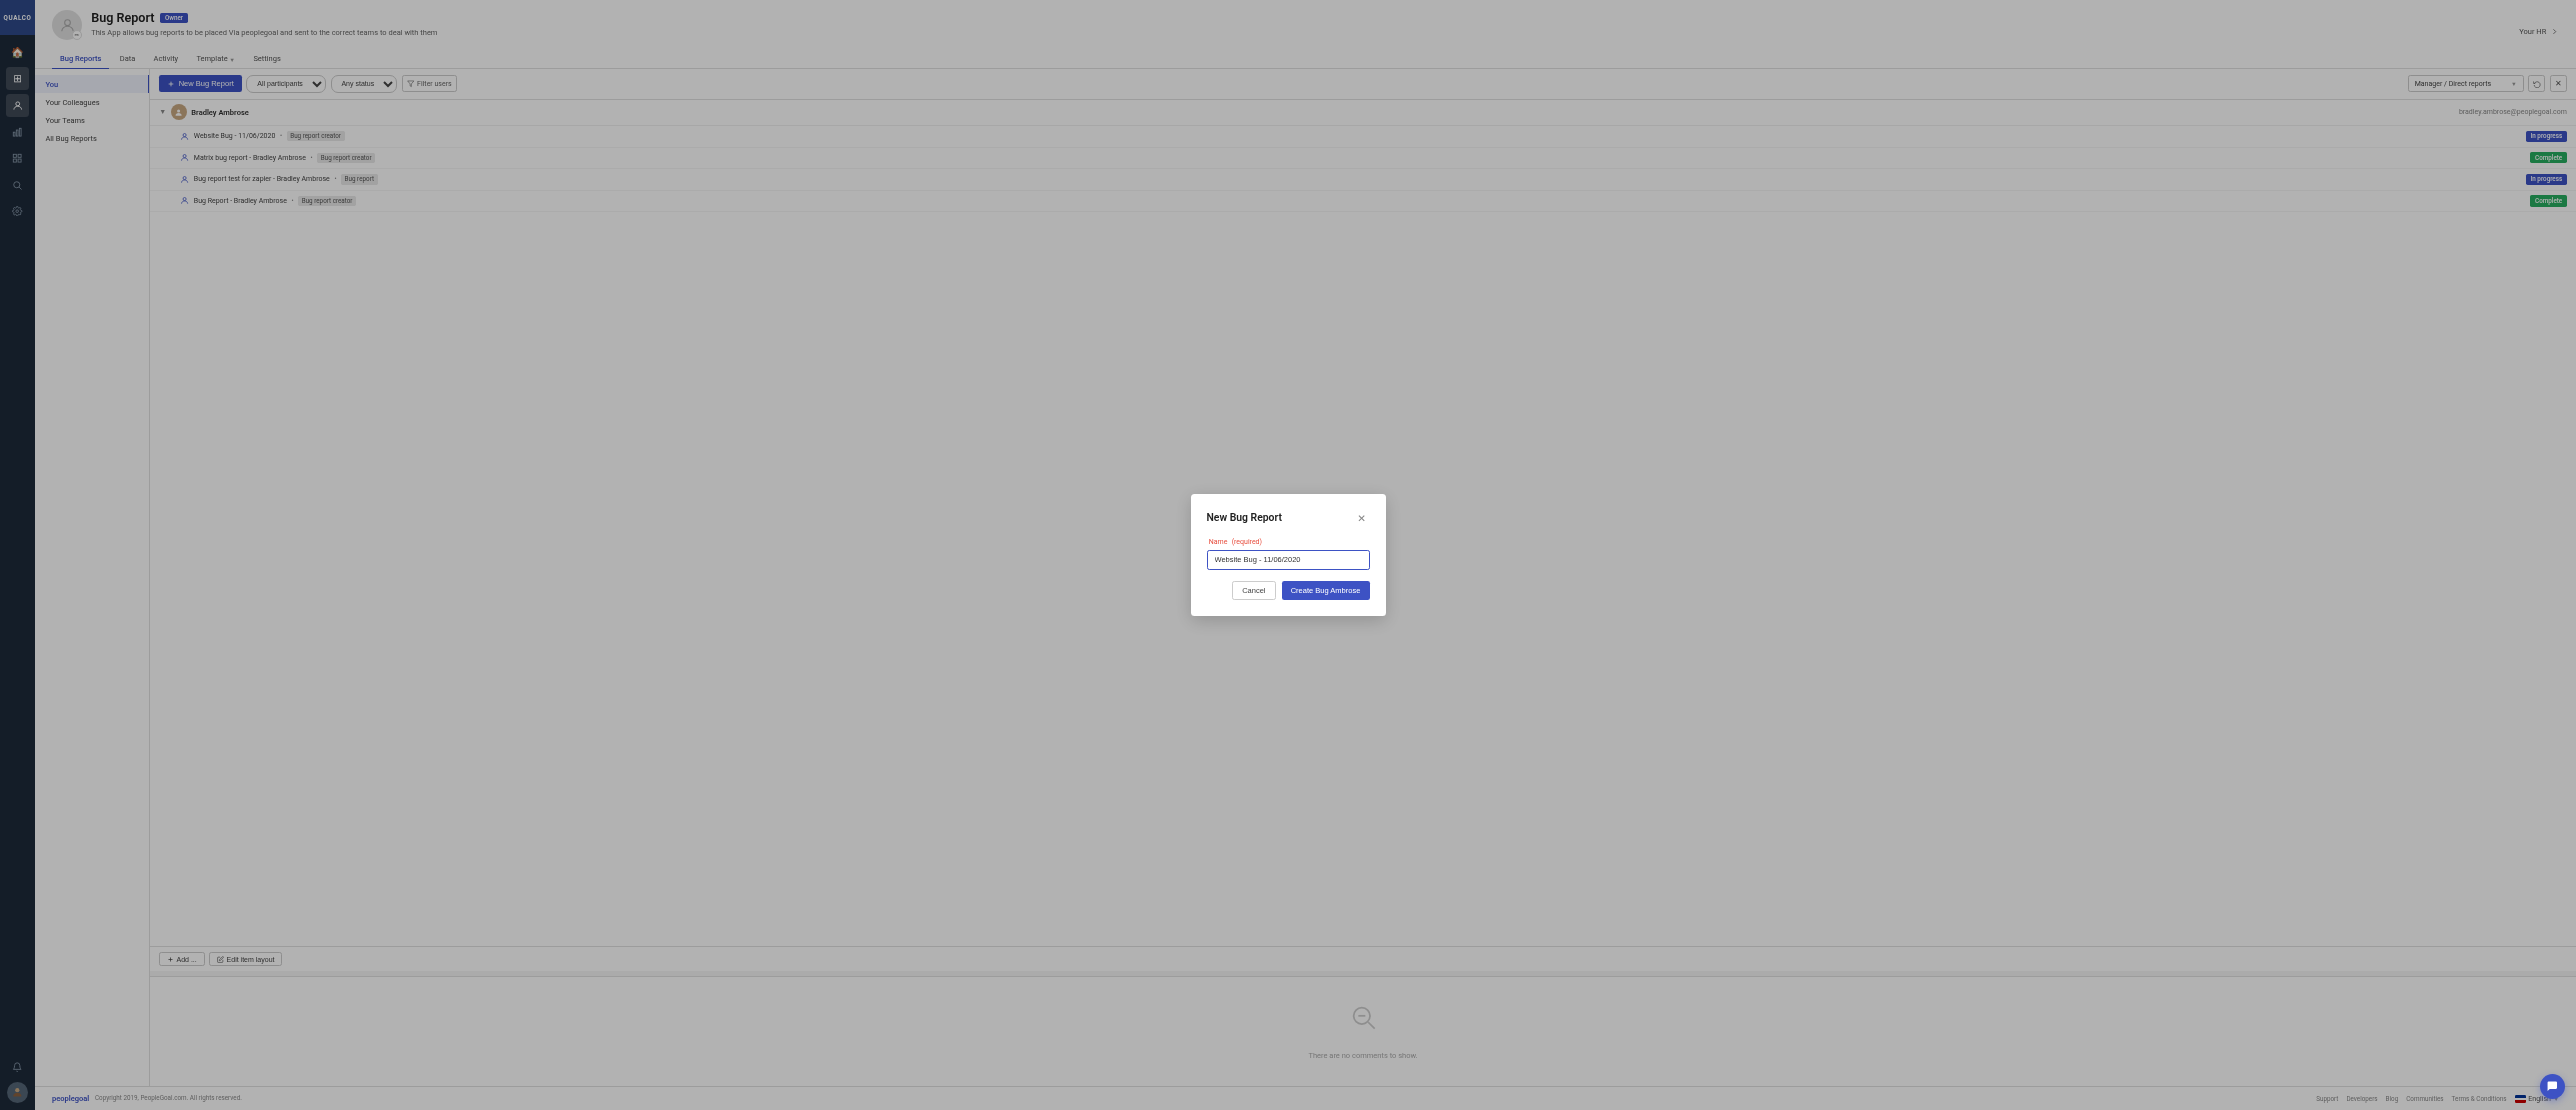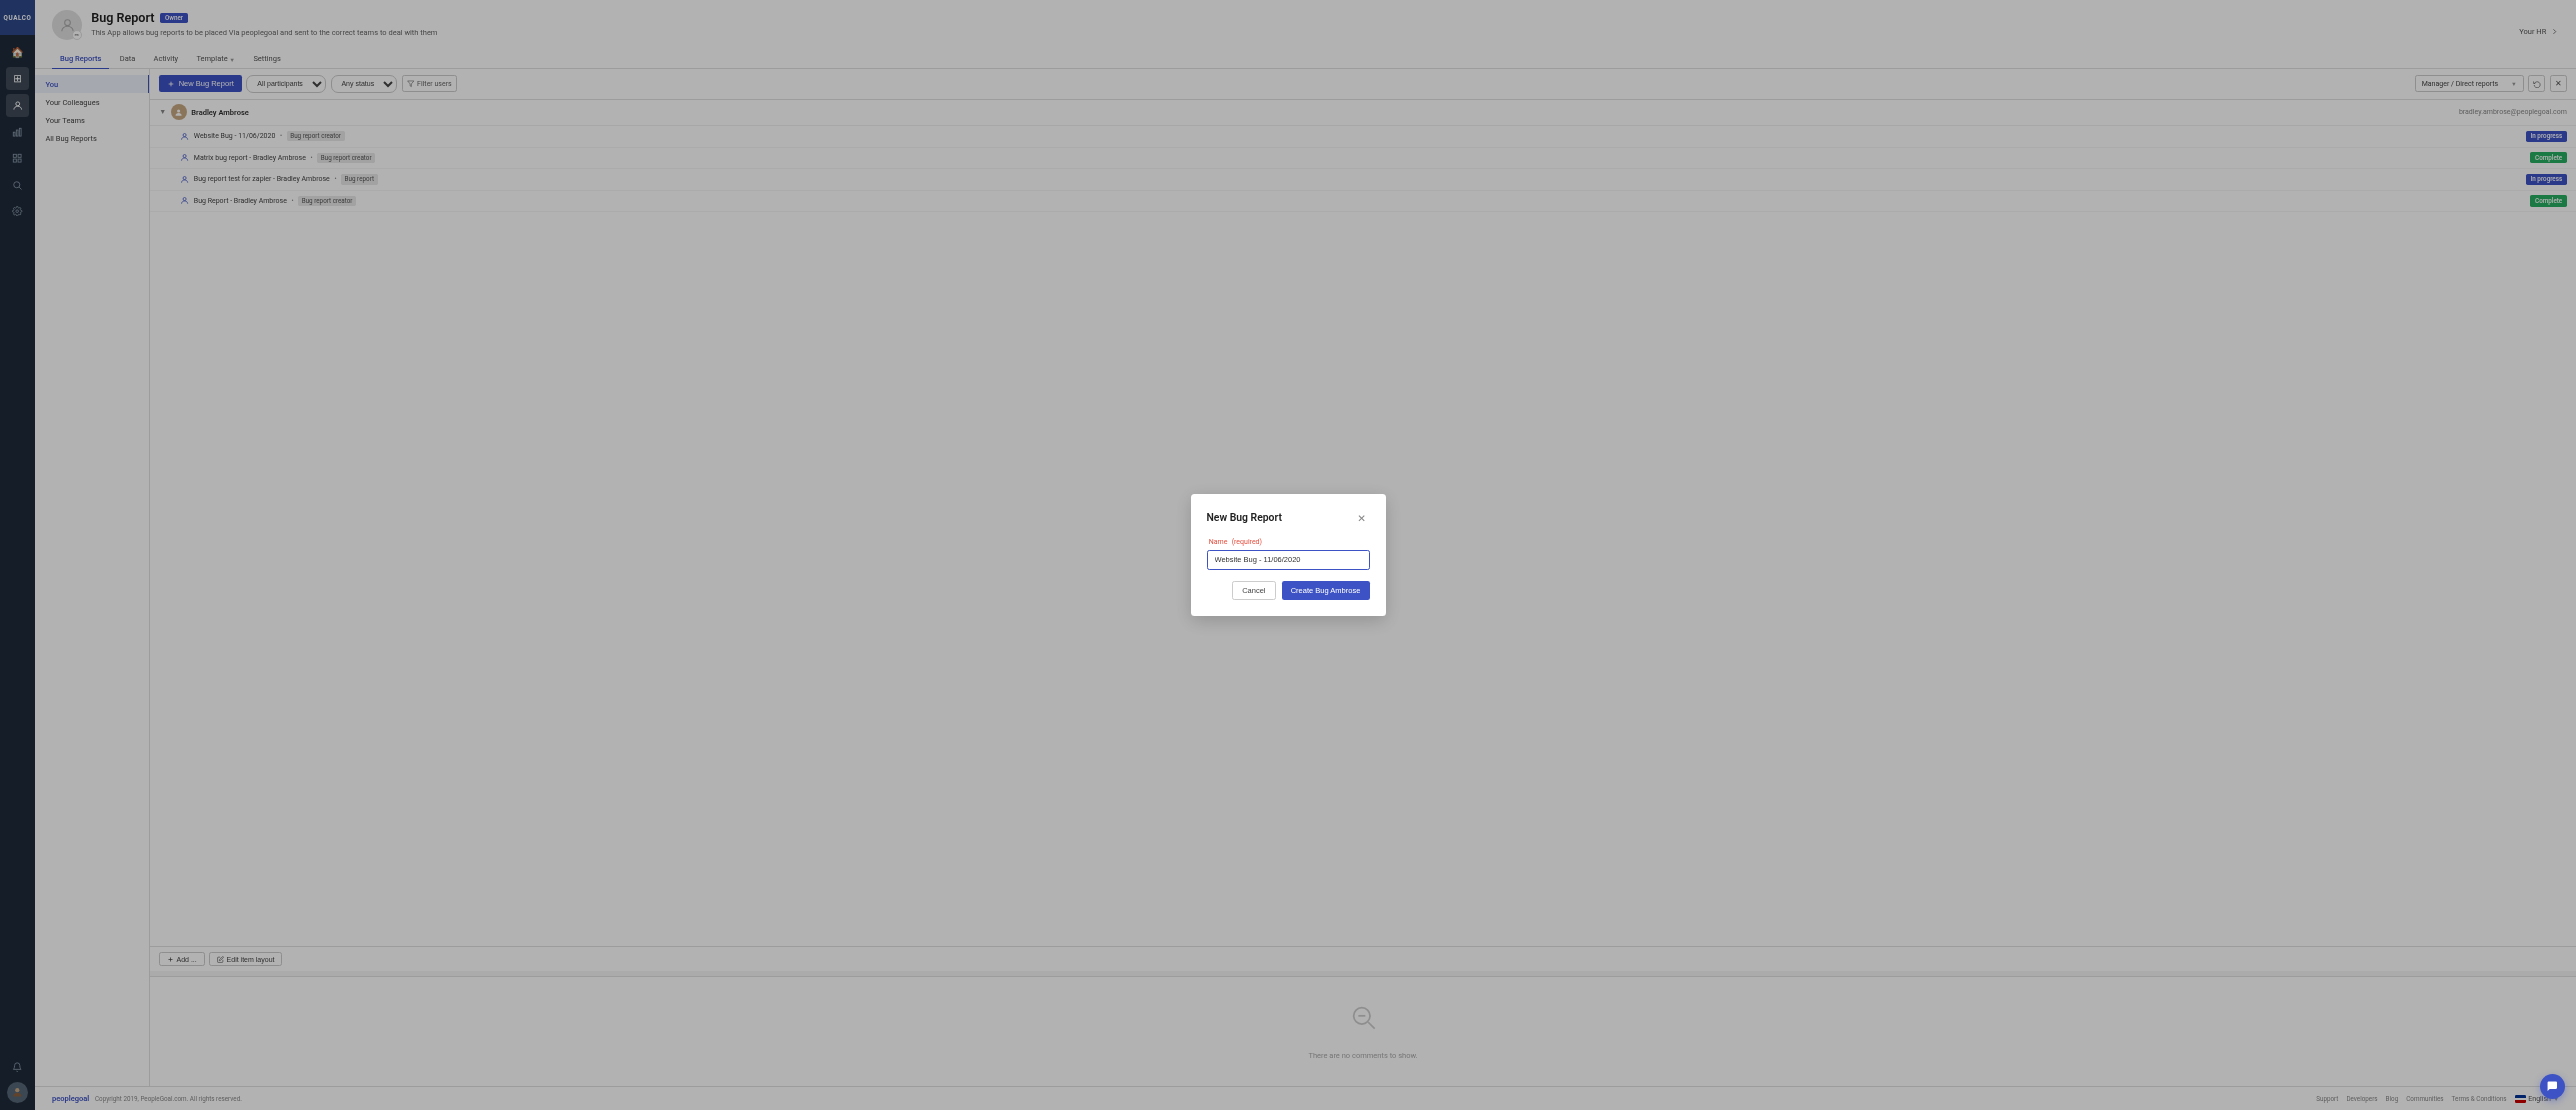--- a/index.html
+++ b/index.html
@@ -238,21 +238,21 @@
       border-radius: 7px;
       font-size: 7px;
       color: #444;
       background: white;
       cursor: pointer;
       text-align: center;
     }
     .manager-filter {
       display: flex;
       align-items: center;
-      gap: 13px;
+      gap: 20px;
       padding: 3.5px 5.8px;
       border: 0.6px solid #ccc;
       border-radius: 2.3px;
       font-size: 7px;
       color: #444;
       background: white;
       cursor: pointer;
     }
     .toolbar-icon-btn {
       width: 17px;
@@ -719,21 +719,21 @@
             <line x1="16.5" y1="16.5" x2="22" y2="22"></line>
             <line x1="8" y1="11" x2="14" y2="11"></line>
           </svg>
           <span>There are no comments to show.</span>
         </div>
       </div>
     </div>
   </div>
 
   <div class="footer">
-    <div style="display:flex;align-items:center;gap:5.8px;">
+    <div style="display:flex;gap:5.8px;">
       <span class="footer-logo">peoplegoal</span>
       <span>Copyright 2019, PeopleGoal.com. All rights reserved.</span>
     </div>
     <div class="footer-right">
       <a class="footer-link">Support</a>
       <a class="footer-link">Developers</a>
       <a class="footer-link">Blog</a>
       <a class="footer-link">Communities</a>
       <a class="footer-link">Terms &amp; Conditions</a>
       <div class="lang-selector">

